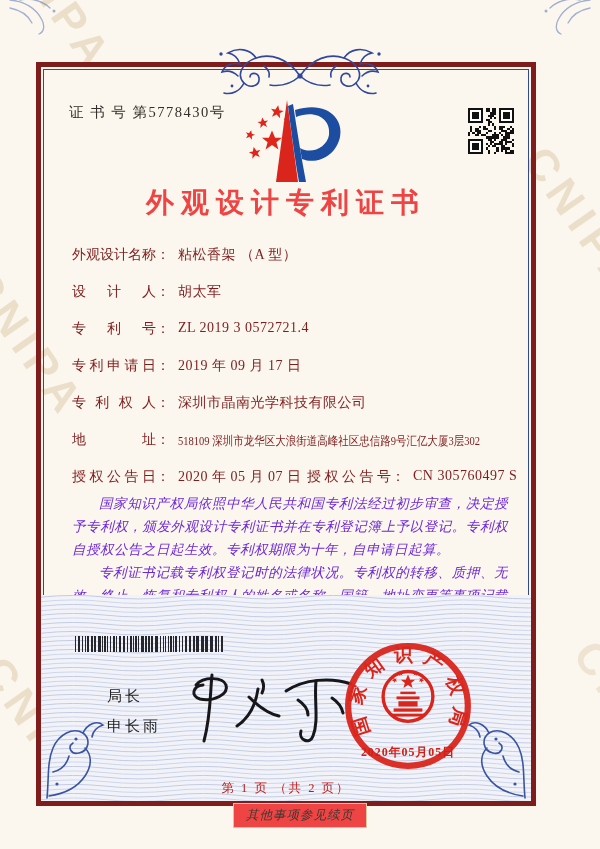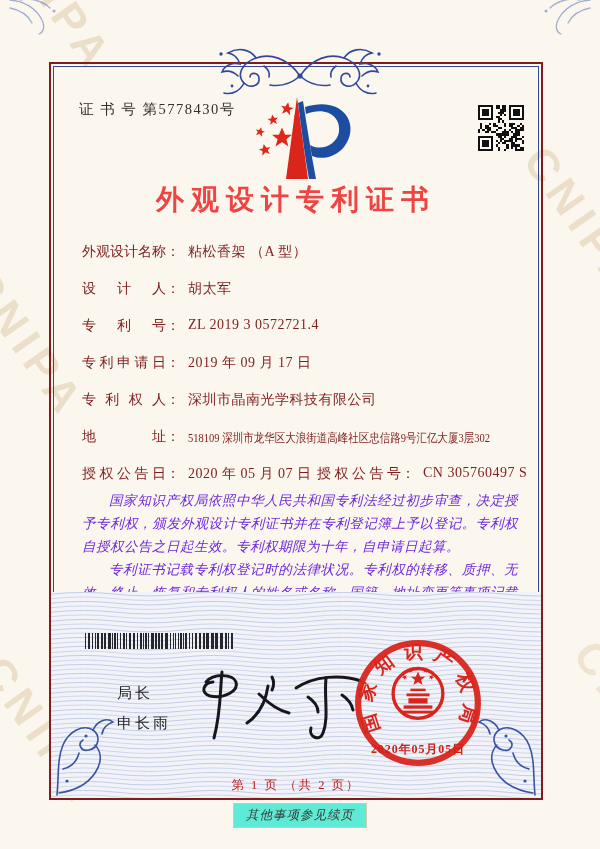--- a/index.html
+++ b/index.html
@@ -8,22 +8,22 @@
   
   .wm{position:absolute;z-index:0;font-family:"Liberation Sans","DejaVu Sans",sans-serif;
       font-weight:bold;font-size:44px;letter-spacing:7px;color:rgba(198,168,116,.30);
       transform:rotate(55deg);white-space:nowrap;pointer-events:none;}
   .wm1{left:-30px;top:-28px;}
   .wm2{left:-58px;top:318px;}
   .wm3{left:498px;top:196px;}
   .wm4{left:-44px;top:706px;}
   .wm5{left:548px;top:690px;opacity:.8;}
   
-  .frame{position:absolute;left:49px;top:62px;width:490px;height:734px;
-         border:2px solid #7f1d1d;z-index:1;}
+  .frame{position:absolute;left:36px;top:62px;width:490px;height:734px;
+         border:5px solid #7f1d1d;z-index:1;}
   .frame-inner{position:absolute;inset:2px;border:1px solid #33498f;}
   .content{position:absolute;inset:0;}
   
   .certno{position:absolute;left:25px;top:33px;font-size:14.5px;letter-spacing:1.5px;color:#33302b;}
   .logo{position:absolute;left:188px;top:24px;width:116px;height:92px;}
   .qr{position:absolute;left:424px;top:38px;width:46px;height:46px;}
   .title{position:absolute;left:0;right:0;top:114px;text-align:center;font-size:28px;
          font-weight:700;letter-spacing:7px;color:#ef4444;}
   
   .fields{position:absolute;left:28px;top:176px;width:436px;font-size:14px;color:#7f1d1d;}
@@ -51,21 +51,21 @@
   
   .toporn{position:absolute;left:212px;top:42px;width:176px;height:64px;z-index:3;}
   .corn{position:absolute;bottom:-2px;width:62px;height:86px;z-index:2;}
   .cornL{left:-1px;}
   .cornR{right:-1px;transform:scaleX(-1);}
   .edgelace{position:absolute;top:-2px;width:58px;height:40px;z-index:0;opacity:.55;}
   .laceL{left:8px;}
   .laceR{right:8px;transform:scaleX(-1);}
   
   .note{position:absolute;left:50%;transform:translateX(-50%);top:803px;z-index:2;
-        border:1px solid #d6c8a6;background:#5eead4;padding:3px 12px;font-size:12.5px;
+        border:1px solid #d6c8a6;background:#ef4444;padding:3px 12px;font-size:12.5px;
         font-style:italic;letter-spacing:1px;color:#3c3a34;}
 </style>
 </head>
 <body>
 
 <div class="page">
 
   <div class="wm wm1">CNIPA</div>
   <div class="wm wm2">CNIPA</div>
   <div class="wm wm3">CNIPA</div>

